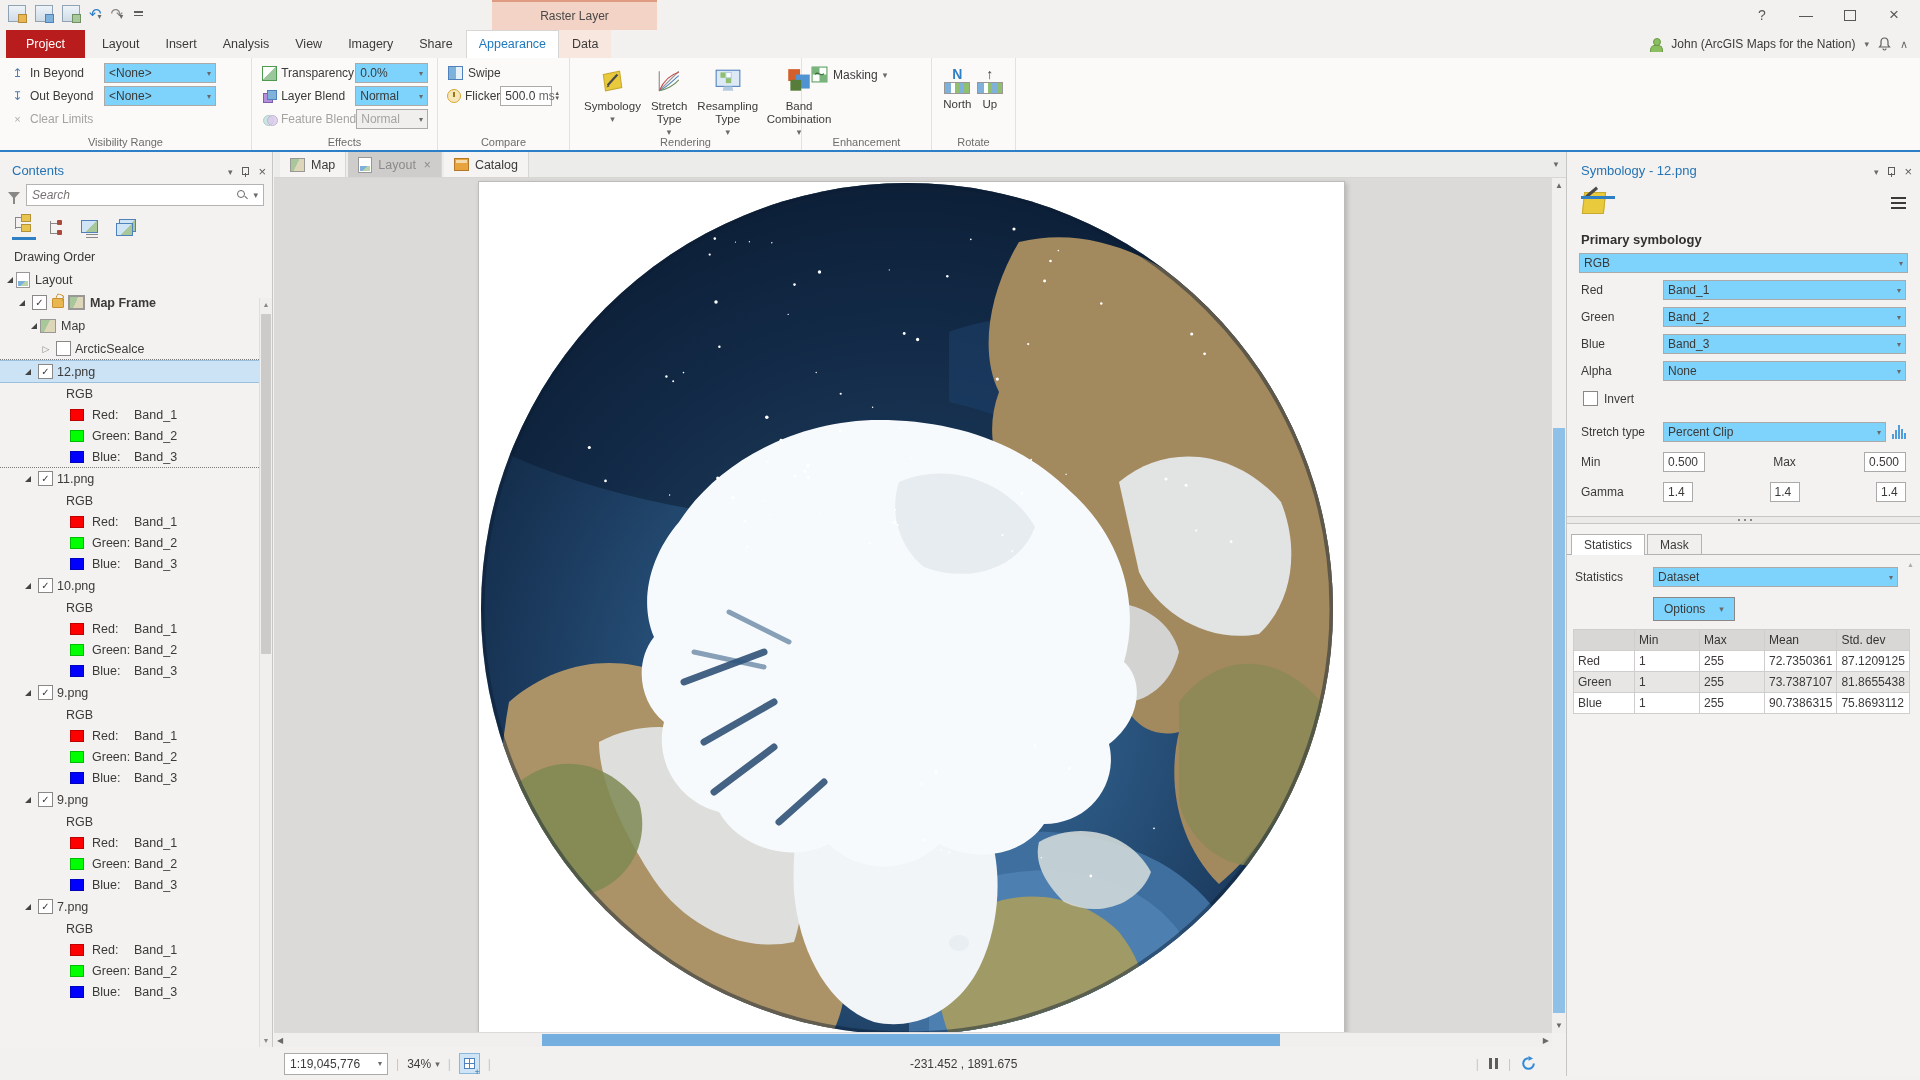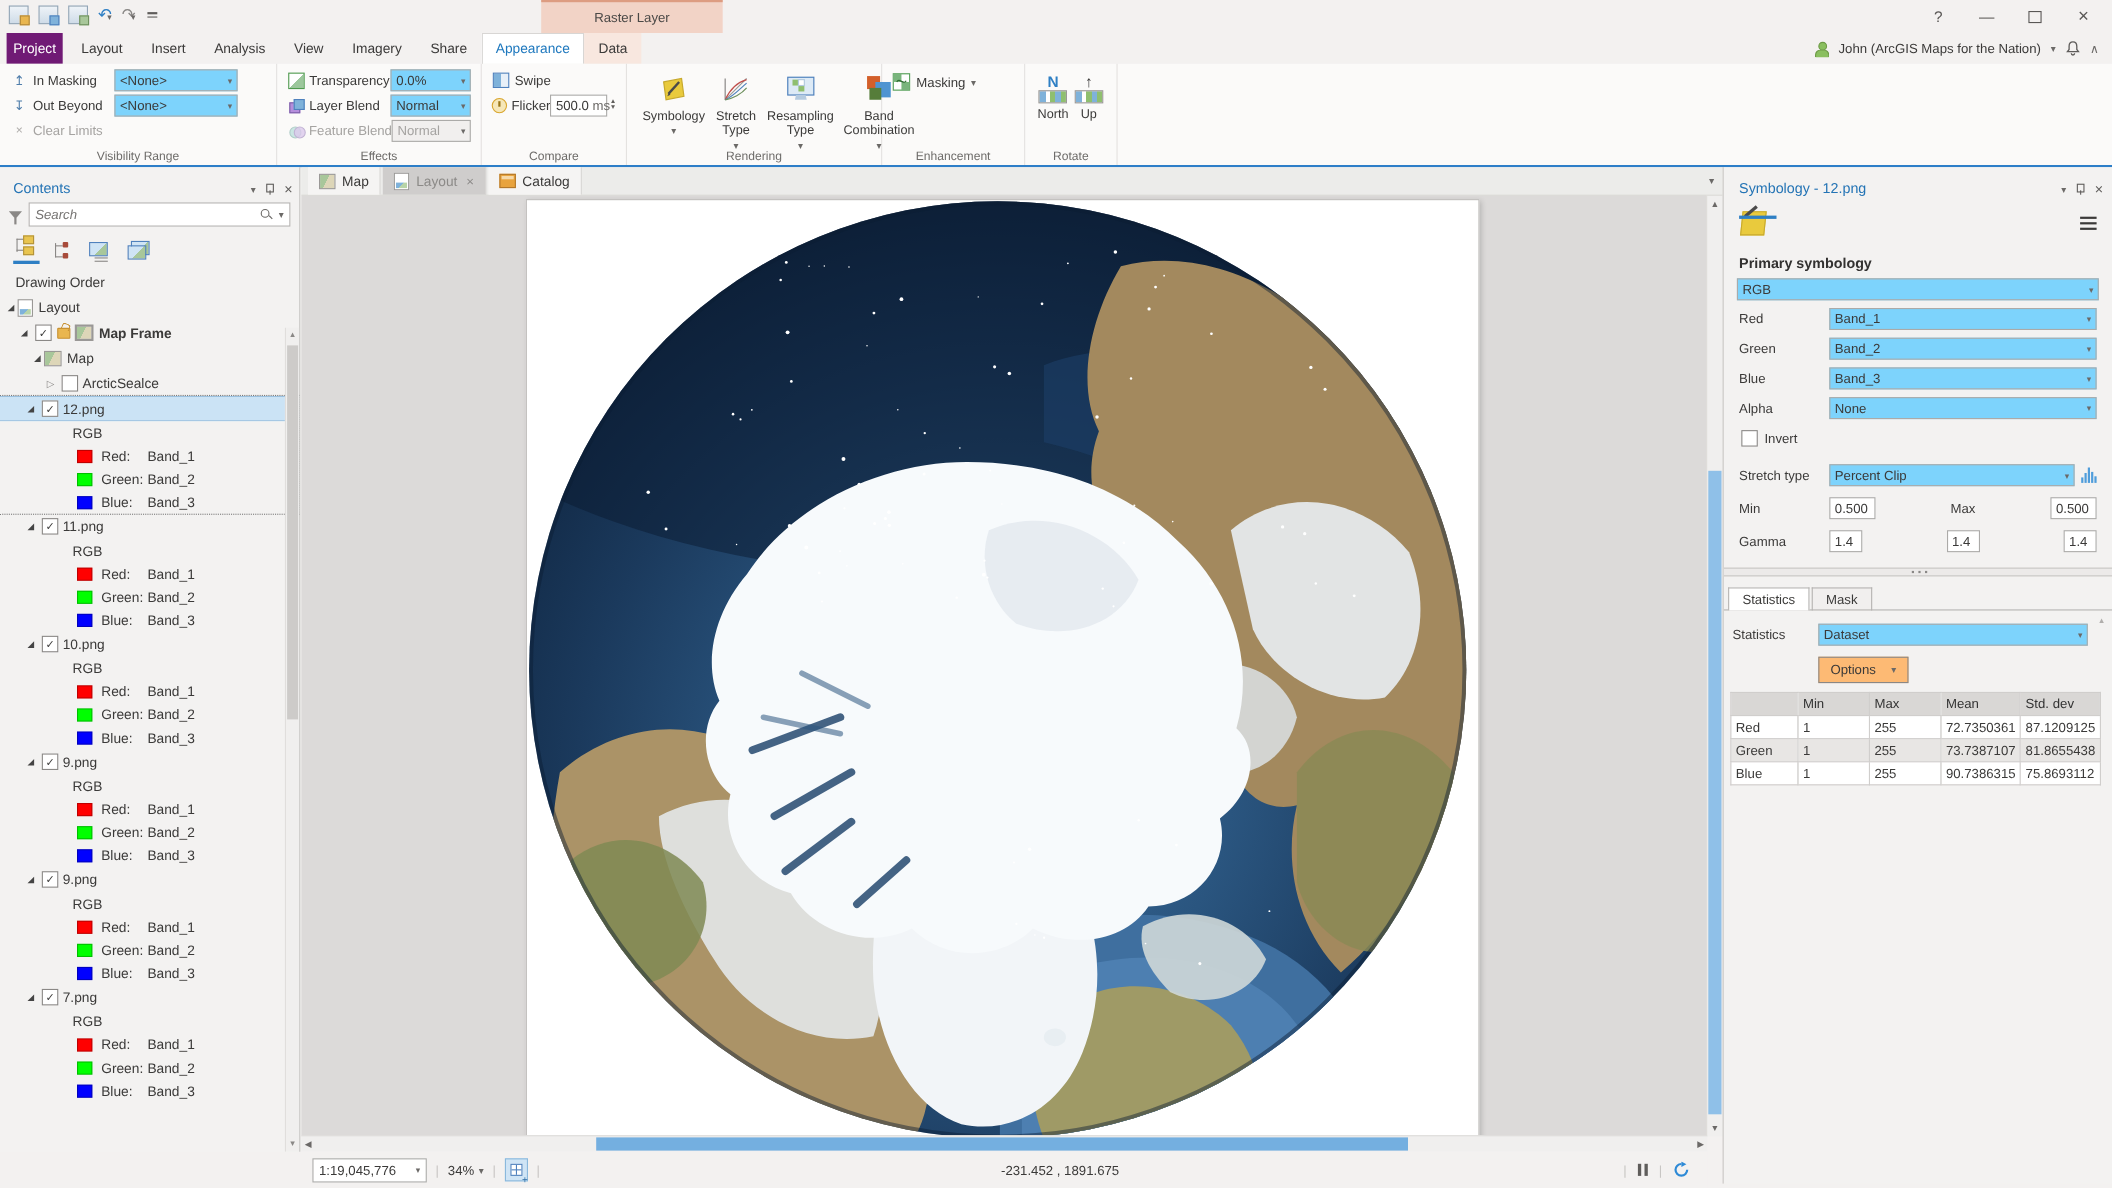--- a/index.html
+++ b/index.html
@@ -20,21 +20,21 @@
   .wtitle{position:absolute;top:7px;left:0;width:100%;text-align:center;font-size:12.5px;color:#5a5856;pointer-events:none}
   .winc{position:absolute;right:4px;top:0;display:flex;height:30px}
   .wbtn{width:44px;display:flex;align-items:center;justify-content:center;color:#5a5856;font-size:14px}
   .restore{width:10px;height:9px;border:1px solid #5a5856;position:relative;background:#f3f1f0}
   .restore::before{content:"";position:absolute;top:-3px;left:2px;width:10px;height:9px;border:1px solid #5a5856;z-index:-1}
   .ctxhdr{position:absolute;left:492px;top:0;width:165px;height:30px;background:#f2d3c6;border-top:2px solid #dd9c81;
           display:flex;align-items:center;justify-content:center;font-size:12px;color:#4a4846;box-sizing:border-box}
   
   .tabrow{position:absolute;top:30px;left:0;right:0;height:28px;display:flex;padding-left:6px;background:#f3f1f0}
   .rtab{padding:0 13px;line-height:28px;font-size:12.5px;white-space:nowrap}
-  .rtab.project{background:#701a75;color:#fff;padding:0 6px;margin-right:4px}
+  .rtab.project{background:#b91c1c;color:#fff;padding:0 20px;margin-right:4px}
   .rtab.ctx{background:#f8e7df}
   .rtab.active{background:#fff;color:#1e78be;box-shadow:inset 1px 1px 0 #d8d6d4,inset -1px 0 0 #d8d6d4}
   .userarea{margin-left:auto;display:flex;align-items:center;gap:9px;padding-right:12px;color:#3b3a39}
   .person{width:13px;height:13px;position:relative}
   .person::before{content:"";position:absolute;left:3.5px;top:0;width:6px;height:6px;border-radius:50%;background:#8abf5f;border:1px solid #6d9a46}
   .person::after{content:"";position:absolute;left:1px;top:7px;width:11px;height:6px;border-radius:5px 5px 0 0;background:#8abf5f;border:1px solid #6d9a46;border-bottom:none}
   .chev{color:#6b6967;font-size:9px}
   
   .ribbon{position:absolute;top:58px;left:0;right:0;height:92px;background:#fbfaf9;display:flex;border-bottom:2px solid #2d7ec8;box-sizing:content-box}
   .rgroup{position:relative;border-right:1px solid #e4e2e0;padding:5px 9px 16px 9px;box-sizing:border-box}
@@ -173,21 +173,21 @@
   .splitter{margin:14px 0 0 0;border-top:1px solid #c8c6c4;border-bottom:1px solid #c8c6c4;height:6px;position:relative;background:#eceae9}
   .splitter::after{content:"";position:absolute;left:50%;top:2px;width:2px;height:2px;background:#8a8886;box-shadow:-6px 0 #8a8886,6px 0 #8a8886}
   .stabs{display:flex;margin:10px 0 0 4px}
   .stab{padding:3px 12px;border:1px solid #b5b3b1;border-bottom:none;background:#f1efee;margin-right:2px;font-size:12px}
   .stab.active{background:#fff;position:relative;z-index:2}
   .sbody{border-top:1px solid #b5b3b1;margin-top:-1px;padding-top:10px;position:relative}
   .upmicro{position:absolute;right:6px;top:6px;font-size:7px;color:#b0aeac}
   .statrow{display:flex;align-items:center;margin:2px 8px 0 8px}
   .statrow .flabel{width:78px;flex:none}
   .optrow{margin:10px 0 8px 86px}
-  .optbtn{display:inline-flex;align-items:center;gap:14px;border:1px solid #8a8886;background:#fdba74;height:22px;padding:0 10px}
+  .optbtn{display:inline-flex;align-items:center;gap:14px;border:1px solid #8a8886;background:#7dd3fc;height:22px;padding:0 10px}
   table.stats{border-collapse:collapse;margin:2px 0 0 6px;font-size:12px;table-layout:fixed}
   table.stats th,table.stats td{border:1px solid #d0cecc;height:20px;padding:0 4px;text-align:left;overflow:hidden;white-space:nowrap}
   table.stats th{background:#d9d7d5;font-weight:normal;color:#333}
   table.stats tr.alt td{background:#e8e6e4}
   table.stats td{background:#fff}
   
   .page svg{position:absolute;inset:0}
 </style>
 </head>
 <body>
@@ -240,21 +240,21 @@
       <span class="chev" style="font-size:11px">∧</span>
     </span>
   </div>
 
   <div class="ribbon">
 
     <div class="rgroup" style="width:252px">
       <div class="vcol">
         <div class="vrow">
           <span class="ric">↥</span>
-          <span class="rlbl" style="width:74px">In Masking</span>
+          <span class="rlbl" style="width:74px">In Beyond</span>
           <span class="dd" style="width:112px">
               <span>&lt;None&gt;</span>
               <span class="arr">▾</span>
             </span>
         </div>
         <div class="vrow">
           <span class="ric">↧</span>
           <span class="rlbl" style="width:74px">Out Beyond</span>
           <span class="dd" style="width:112px">
               <span>&lt;None&gt;</span>

